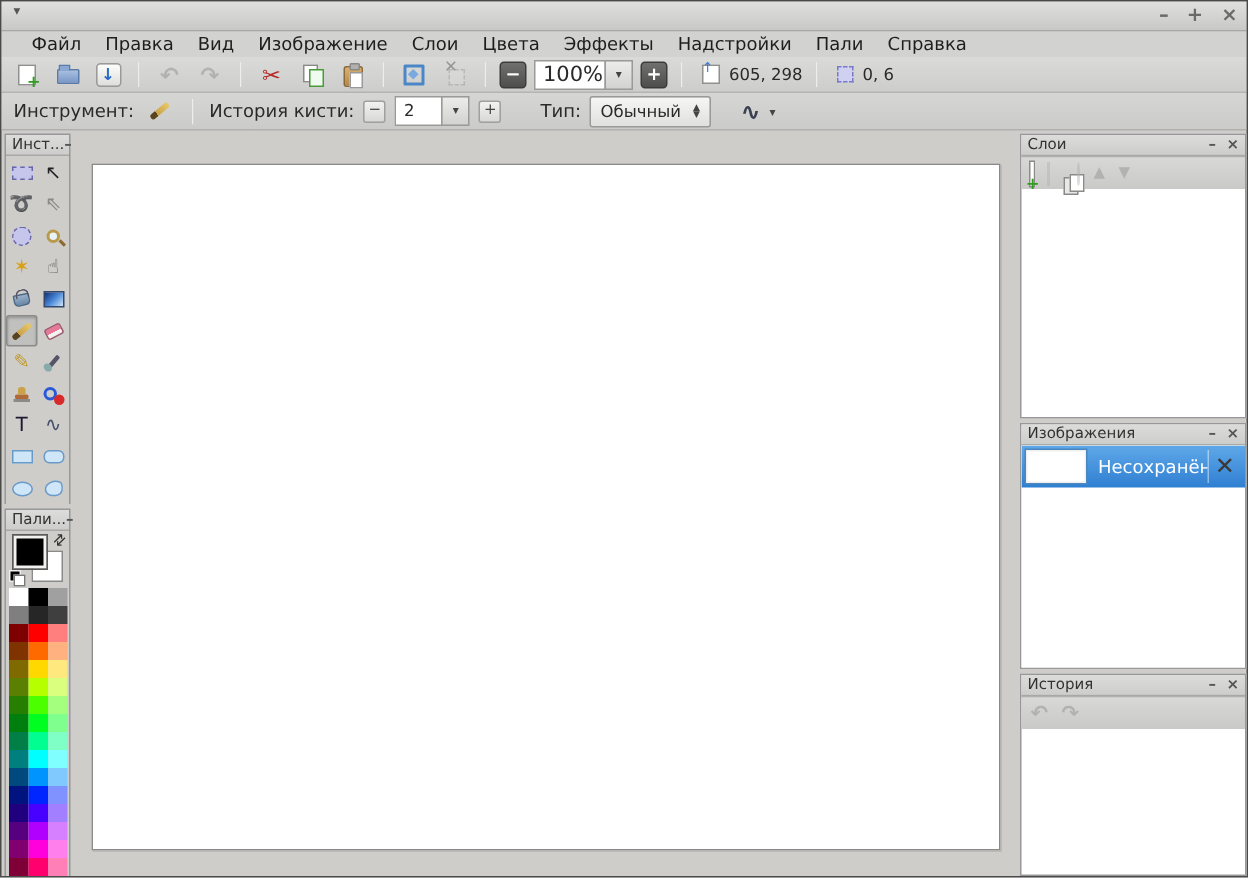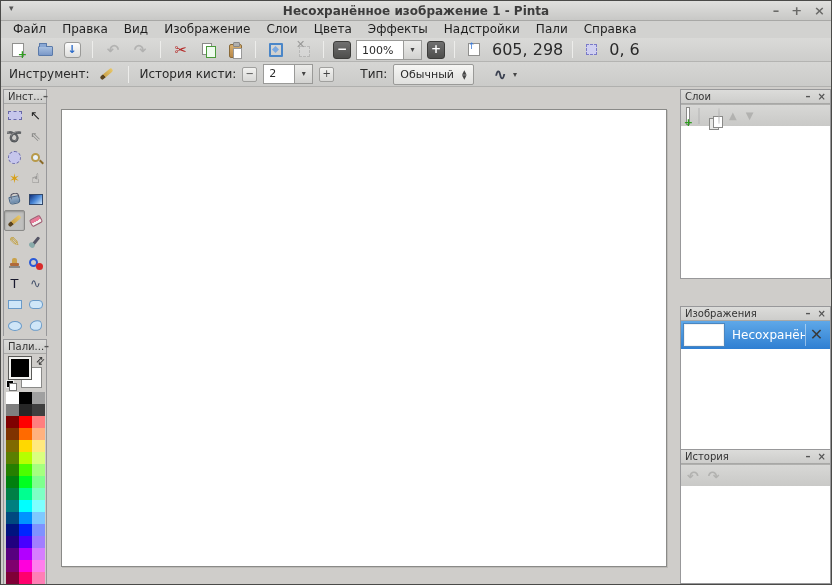--- a/index.html
+++ b/index.html
@@ -7,49 +7,49 @@
   #window{position:relative;width:832px;height:585px;background:#cfcdca;border:1px solid #4a4a48;overflow:hidden;font-size:12px;color:#2a2a2a;}
 
   
   .titlebar{position:absolute;left:0;top:0;width:100%;height:20px;background:linear-gradient(#e0e0de,#c8c8c6);border-bottom:1px solid #a8a8a6;display:flex;align-items:center;}
   .titlebar .win-menu{position:absolute;left:8px;top:2px;font-size:9px;color:#555;}
   .titlebar .title{flex:1;text-align:center;font-weight:bold;font-size:12px;color:#3c3c3c;}
   .win-buttons{position:absolute;right:6px;top:0;height:20px;display:flex;align-items:center;gap:12px;color:#6a6a68;font-size:13px;font-weight:bold;}
   .win-buttons span{cursor:default;line-height:18px;}
 
   
-  .menubar{position:absolute;left:0;top:20px;width:100%;height:17px;background:#d2d2d0;display:flex;align-items:center;padding-left:4px;}
+  .menubar{position:absolute;left:0;top:20px;width:100%;height:17px;background:#d2d2d0;display:flex;align-items:center;padding-left:12px;}
   .menubar .menu-item{padding:0 8px;font-size:12px;color:#1e1e1e;line-height:17px;}
 
   
   .toolbar{position:absolute;left:0;top:37px;width:100%;height:24px;background:linear-gradient(#dadad8,#cdcdcb);border-bottom:1px solid #b4b4b2;display:flex;align-items:center;padding:0 6px;gap:5px;}
   .tb-sep{width:1px;height:17px;background:#b2b2b0;border-right:1px solid #ededeb;margin:0 4px;}
   .tb-btn{display:flex;align-items:center;justify-content:center;width:22px;height:21px;}
   .dim{opacity:.45;filter:grayscale(1);}
   .glyph-undo,.glyph-redo{font-size:15px;color:#8a8a88;font-weight:bold;}
   .glyph-cut{font-size:15px;color:#b52a28;}
-  .status-text{font-size:16px;color:#2a2a2a;margin-left:7px;}
+  .status-text{font-size:11px;color:#2a2a2a;margin-left:1px;}
 
   .icon-new{position:relative;width:12px;height:14px;background:#fff;border:1px solid #90908e;}
   .icon-new::after{content:"+";position:absolute;right:-4px;bottom:-5px;color:#2f9e1f;font-weight:bold;font-size:11px;}
   .icon-open{position:relative;width:15px;height:10px;background:linear-gradient(#a8c0e0,#7a98c8);border:1px solid #5a7aaa;border-radius:1px;margin-top:3px;}
   .icon-open::before{content:"";position:absolute;left:0;top:-4px;width:6px;height:3px;background:#8aa8d4;border:1px solid #5a7aaa;border-bottom:none;border-radius:1px 1px 0 0;}
   .icon-save{width:17px;height:16px;background:linear-gradient(#fdfdfd,#dededc);border:1px solid #9a9a98;border-radius:3px;text-align:center;line-height:14px;color:#2a6ac8;font-weight:bold;font-size:11px;}
   .icon-copy{position:relative;width:13px;height:14px;}
   .icon-copy::before{content:"";position:absolute;left:0;top:0;width:8px;height:10px;background:#fff;border:1px solid #8a8a88;}
   .icon-copy::after{content:"";position:absolute;left:4px;top:3px;width:8px;height:10px;background:#eefbee;border:1px solid #4a9a3a;}
   .icon-paste{position:relative;width:13px;height:14px;background:linear-gradient(#d8b070,#b88848);border:1px solid #8a6a38;border-radius:2px;margin-top:2px;}
   .icon-paste::before{content:"";position:absolute;left:3px;top:-3px;width:5px;height:3px;background:#b0b0ae;border:1px solid #888;border-radius:1px;}
   .icon-paste::after{content:"";position:absolute;left:3px;top:3px;width:7px;height:9px;background:#fff;border:1px solid #999;}
   .icon-crop{position:relative;width:14px;height:14px;border:2px solid #4a86c8;border-radius:1px;}
   .icon-crop::after{content:"";position:absolute;left:2px;top:2px;width:5px;height:5px;background:#7aa8e0;transform:rotate(45deg);}
   .icon-deselect{position:relative;width:11px;height:11px;border:1px dashed #9a9a98;background:#dcdce6;margin-top:4px;margin-left:3px;}
   .icon-deselect::after{content:"✕";position:absolute;left:-4px;top:-9px;color:#4a4a48;font-size:11px;font-weight:bold;}
   .zoom-btn{width:18px;height:18px;border-radius:3px;background:linear-gradient(#707070,#4e4e4c);border:1px solid #3c3c3a;color:#fff;font-size:12px;line-height:15px;text-align:center;font-weight:bold;}
-  .zoom-field{width:48px;height:20px;background:#fff;border:1px solid #9a9a98;font-size:11px;padding:2px 5px;line-height:15px;}
+  .zoom-field{width:48px;height:20px;background:#fff;border:1px solid #9a9a98;font-size:14px;padding:2px 5px;line-height:15px;}
   .combo-arrow-btn{width:19px;height:20px;background:linear-gradient(#ececea,#d2d2d0);border:1px solid #9a9a98;margin-left:-1px;text-align:center;font-size:8px;color:#444;line-height:18px;}
   .icon-resize{position:relative;width:12px;height:13px;background:#fff;border:1px solid #90908e;margin-left:4px;}
   .icon-resize::after{content:"↑";position:absolute;left:-1px;top:-3px;color:#3a7ad8;font-size:9px;}
   .icon-selsize{width:11px;height:11px;border:1px dashed #7a7ac8;background:#d0d0f0;margin-left:4px;}
 
   
   .optionsbar{position:absolute;left:0;top:61px;width:100%;height:25px;background:linear-gradient(#d6d6d4,#cbcbc9);border-bottom:1px solid #b0b0ae;display:flex;align-items:center;padding:0 8px;gap:6px;}
   .opt-label{font-size:12px;color:#2a2a2a;}
   .mini-btn{width:15px;height:15px;border:1px solid #a0a09e;background:linear-gradient(#f2f2f0,#d8d8d6);font-size:10px;line-height:12px;text-align:center;color:#444;border-radius:2px;}
   .spin-field{width:32px;height:20px;background:#fff;border:1px solid #9a9a98;font-size:11px;padding:2px 5px;}
@@ -101,21 +101,21 @@
   .reset-colors::before{content:"";position:absolute;left:0;top:0;width:6px;height:6px;background:#000;border:1px solid #eee;}
   .reset-colors::after{content:"";position:absolute;left:3px;top:3px;width:6px;height:6px;background:#fff;border:1px solid #777;}
   #palette-grid{display:grid;grid-template-columns:repeat(3,13px);grid-auto-rows:12px;justify-content:start;padding-left:2px;background:#cfcdca;flex:1;align-content:start;}
   .swatch{width:13px;height:12px;}
 
   
   #canvas{position:absolute;left:60px;top:108px;width:606px;height:458px;background:#fff;border:1px solid #8a8a88;box-shadow:1px 1px 0 #bcbab6;}
 
   
   #layers-panel{left:679px;top:88px;width:151px;height:190px;}
-  #images-panel{left:679px;top:281px;width:151px;height:164px;margin-top:24px;}
+  #images-panel{left:679px;top:281px;width:151px;height:164px;}
   #history-panel{left:679px;top:448px;width:151px;height:135px;}
   .panel-list{flex:1;background:#fff;overflow:hidden;}
   .sel-row{background:linear-gradient(#5fa8e8,#2f7fd2);display:flex;align-items:center;color:#fff;}
   .layer-row{height:30px;padding:2px 3px;gap:0;}
   .layer-thumb{width:44px;height:25px;background:#fff;border:1px solid #f0f0f0;outline:1px solid #4a86c0;flex:0 0 auto;}
   .layer-name{flex:1;padding-left:10px;font-size:12px;}
   .layer-check{width:15px;height:15px;border:1px solid #e8f0f8;background:rgba(255,255,255,.18);color:#fff;font-size:12px;line-height:13px;text-align:center;margin-right:3px;border-radius:2px;}
   .panel-toolbar{height:22px;background:linear-gradient(#d8d8d6,#c9c9c7);border-top:1px solid #b0b0ae;display:flex;align-items:center;gap:9px;padding:0 6px;flex:0 0 auto;}
   .icon-addlayer{position:relative;width:13px;height:11px;background:linear-gradient(#8ac060,#4a8838);border:1px solid #fff;box-shadow:0 0 0 1px #8a8a88;}
   .icon-addlayer::after{content:"+";position:absolute;right:-5px;bottom:-6px;color:#2f9e1f;font-weight:bold;font-size:11px;}
@@ -137,21 +137,20 @@
   .history-label{font-size:12px;white-space:nowrap;overflow:hidden;}
   .hist-undo{font-size:14px;color:#b2b2b0;font-weight:bold;}
 </style>
 </head>
 <body>
 
 <div id="window">
 
   <div class="titlebar">
     <span class="win-menu">▾</span>
-    <span class="title">Несохранённое изображение 1 - Pinta</span>
     <span class="win-buttons">
       <span>–</span>
       <span>+</span>
       <span>×</span>
     </span>
   </div>
 
   <div class="menubar">
     <span class="menu-item">Файл</span>
     <span class="menu-item">Правка</span>

